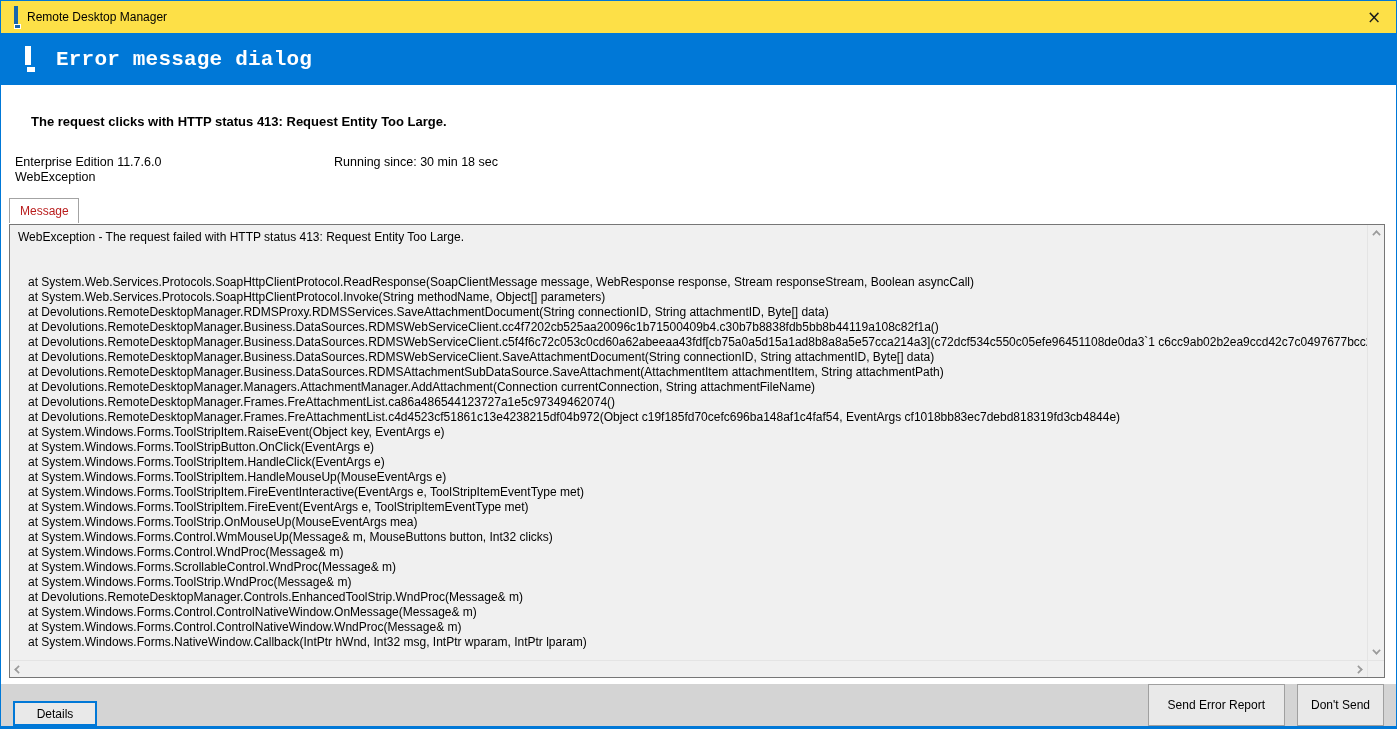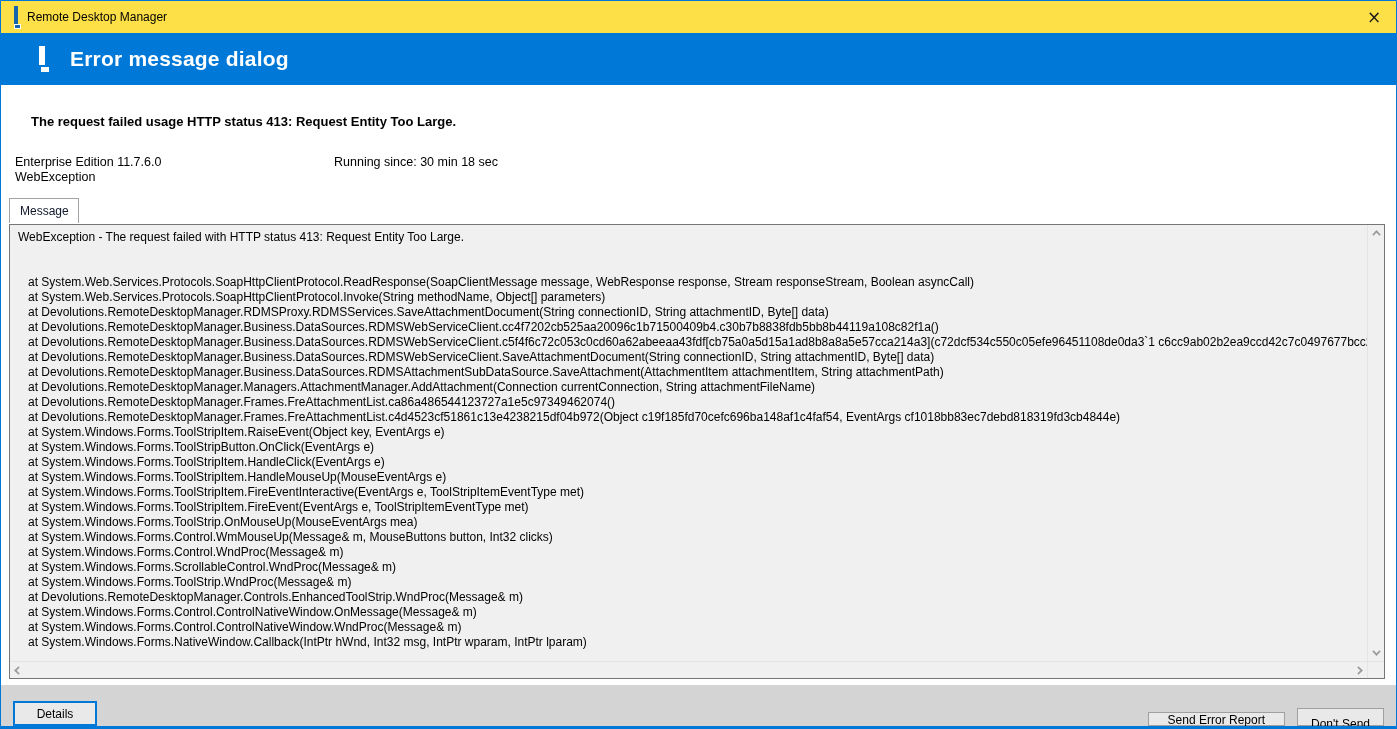--- a/index.html
+++ b/index.html
@@ -17,33 +17,33 @@
 
   
   .titlebar { height: 32px; flex: 0 0 32px; display: flex; align-items: center; padding: 0 8px 0 13px; background: #fde047; }
   .logo { position: relative; display: inline-block; }
   .logo-sm .screen { width: 15px; height: 11px; border: 2px solid #1565ad; }
   .logo-sm .mini { position: absolute; right: -3px; bottom: -3px; width: 7px; height: 5px; background: #1565ad; border: 1px solid #fff; }
   .titlebar .wtitle { margin-left: 9px; font-size: 12px; color: #000; }
   .close-btn { margin-left: auto; width: 28px; height: 28px; display: flex; align-items: center; justify-content: center; font-size: 17px; color: #1a1a1a; cursor: default; font-family: "DejaVu Sans", sans-serif; }
 
   
-  .header { height: 52px; flex: 0 0 52px; background: var(--accent, #0078d7); display: flex; align-items: center; padding: 0 38px; }
+  .header { height: 52px; flex: 0 0 52px; background: var(--accent, #0078d7); display: flex; align-items: center; padding: 0 24px; font-family: Liberation Mono, monospace; }
   .logo-lg { margin-top: -3px; }
   .logo-lg .screen { width: 28px; height: 19px; border: 3px solid #fff; }
   .logo-lg .mini { position: absolute; right: -6px; bottom: -7px; width: 12px; height: 9px; background: #fff; border: 2px solid var(--accent, #0078d7); }
   .header h1 { color: #fff; font-size: 21px; font-weight: bold; margin-left: 25px; letter-spacing: 0.2px; }
 
   
   .main { flex: 1; display: flex; flex-direction: column; background: #fff; padding-bottom: 6px; min-height: 0; }
   .summary { margin: 29px 0 0 30px; font-size: 13px; font-weight: bold; color: #000; }
   .info { margin: 26px 0 0 14px; display: grid; grid-template-columns: 319px auto; row-gap: 1px; font-size: 12.5px; color: #000; white-space: pre; }
 
   .tabs { margin: 14px 0 0 8px; display: flex; }
-  .tab { border: 1px solid #a3a3a3; border-bottom: none; padding: 5px 9px 5px 10px; font-size: 12px; background: #fff; color: #0f172a; }
+  .tab { border: 1px solid #a3a3a3; border-bottom: none; padding: 5px 9px 5px 10px; font-size: 12px; background: #fff; color: #b91c1c; }
 
   
   .trace-box {
     margin: 1px 11px 0 8px; flex: 1; min-height: 0;
     border: 1px solid #767676;
     background: #f0f0f0;
     display: grid;
     grid-template-columns: 1fr 17px;
     grid-template-rows: 1fr 17px;
   }
@@ -57,21 +57,21 @@
   .hscroll { border-top: 1px solid #e4e4e4; display: flex; justify-content: space-between; align-items: center; padding: 0 5px; background: #f0f0f0; }
   .corner { background: #f0f0f0; border-left: 1px solid #e4e4e4; border-top: 1px solid #e4e4e4; }
   .chev { width: 7px; height: 7px; border-style: solid; border-color: #9b9b9b; border-width: 2px 2px 0 0; display: inline-block; }
   .chev-up    { transform: rotate(-45deg) scale(.85); margin-top: 2px; }
   .chev-down  { transform: rotate(135deg) scale(.85); margin-bottom: 2px; }
   .chev-left  { transform: rotate(-135deg) scale(.85); }
   .chev-right { transform: rotate(45deg) scale(.85); }
 
   
   .footer { flex: 0 0 41px; background: #d4d4d4; display: flex; align-items: flex-end; padding: 0 12px; }
-  .btn { font-family: "Liberation Sans", sans-serif; font-size: 12px; color: #000; background: #e9e9e9; border: 1px solid #a0a0a0; height: 14px; padding: 0 16px; cursor: default; }
+  .btn { font-family: "Liberation Sans", sans-serif; font-size: 12px; color: #000; background: #e9e9e9; border: 1px solid #a0a0a0; height: 42px; padding: 0 16px; cursor: default; }
   .btn-details { height: 25px; width: 84px; padding: 0; border: 2px solid var(--accent, #0078d7); background: #e9e9e9; }
   .spacer { flex: 1; }
   .btn-send { margin-right: 12px; padding: 0 19px; }
   .btn-dontsend { padding: 8px 13px; }
 </style>
 </head>
 <body>
 
 <div class="window">
 
@@ -82,21 +82,21 @@
         <span>×</span>
       </span>
   </div>
 
   <div class="header">
     <span class="logo logo-lg"><span class="screen"></span><span class="mini"></span></span>
     <h1>Error message dialog</h1>
   </div>
 
   <div class="main">
-    <p class="summary">The request failed usage HTTP status 413: Request Entity Too Large.</p>
+    <p class="summary">The request clicks with HTTP status 413: Request Entity Too Large.</p>
 
     <div class="info">
       <span>Enterprise Edition 11.7.6.0</span>
       <span>Running since: 30 min 18 sec</span>
       <span>WebException</span>
     </div>
 
     <div class="tabs">
       <div class="tab">Message</div>
     </div>

